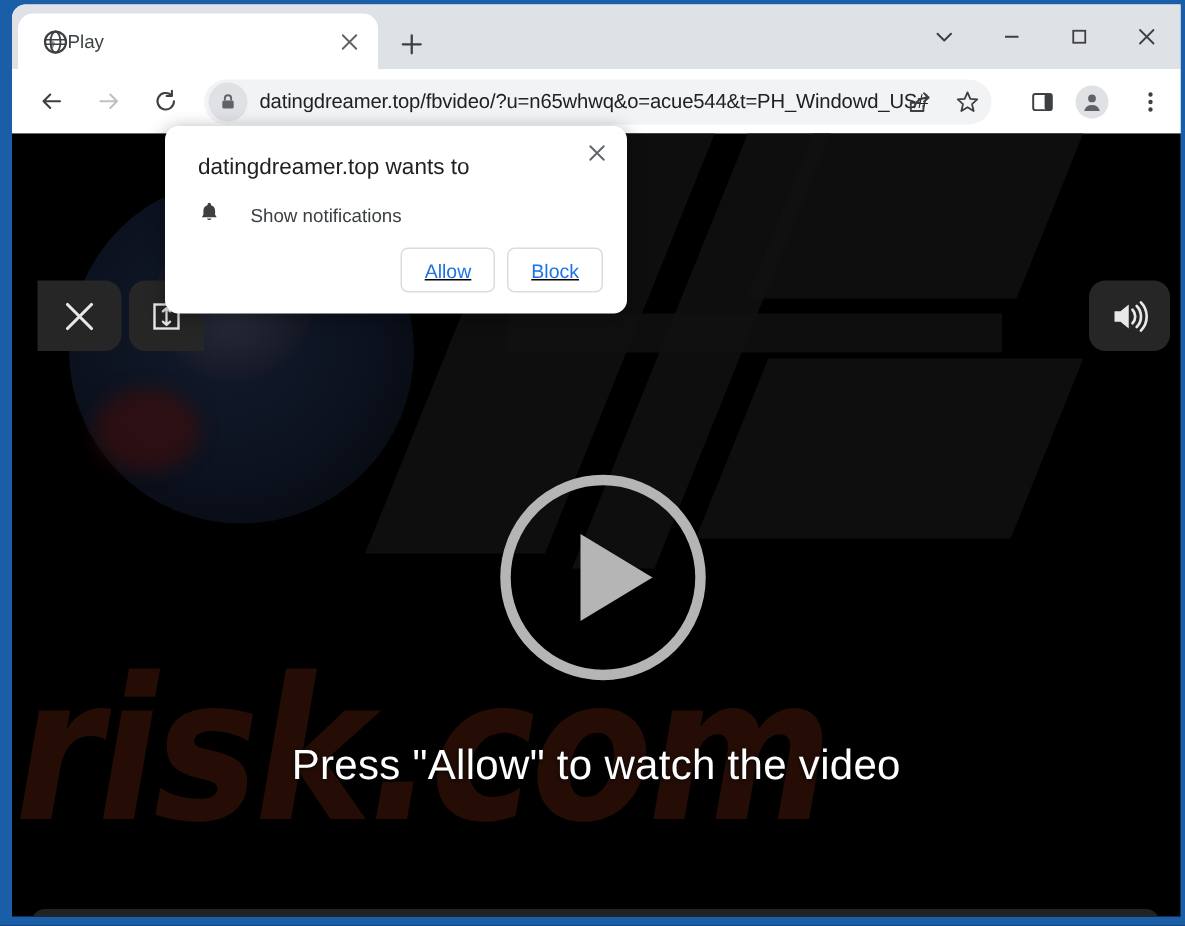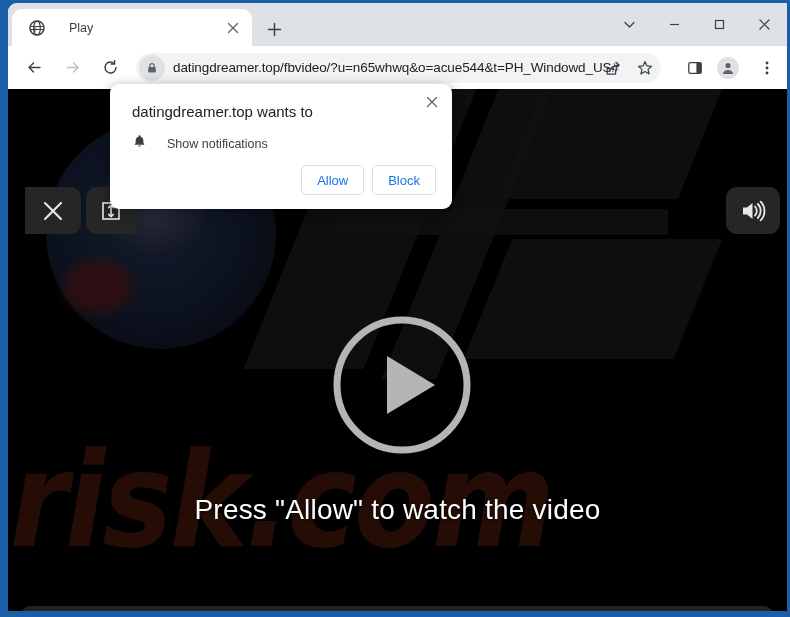--- a/index.html
+++ b/index.html
@@ -29,21 +29,21 @@
     position:absolute;left:4px;top:6px;width:240px;height:37px;
     background:#ffffff;
     border-radius:10px 10px 0 0;
     display:flex;align-items:center;
   }
   .tab-favicon{
     margin-left:16px;width:17px;height:17px;flex:0 0 auto;
     display:flex;align-items:center;justify-content:center;
   }
   .tab-title{
-    margin-left:24px;font-size:12.5px;color:#3c4043;
+    margin-left:0;font-size:12.5px;color:#3c4043;
     white-space:nowrap;overflow:hidden;text-overflow:ellipsis;
     flex:1 1 auto;
   }
   .tab-close{
     width:26px;height:26px;margin-right:6px;flex:0 0 auto;
     display:flex;align-items:center;justify-content:center;
     border-radius:50%;
   }
   .newtab{
     position:absolute;left:252px;top:12px;width:28px;height:28px;
@@ -139,36 +139,35 @@
   .controls{
     position:absolute;left:13px;top:517px;width:752px;height:86px;
     background:#222222;border-radius:9px;
   }
   
   .dialog{
     position:absolute;left:110px;top:84px;width:308px;height:125px;
     background:#ffffff;border-radius:9px;
     box-shadow:0 2px 12px rgba(0,0,0,.35);
     overflow:hidden;
-    padding-left:34px;
   }
   .dlg-close{
     position:absolute;right:7px;top:5px;width:26px;height:26px;
     display:flex;align-items:center;justify-content:center;border-radius:50%;
   }
   .dlg-title{
     position:absolute;left:22px;top:19px;font-size:15px;color:#202124;
     font-weight:400;
   }
   .dlg-row{
     position:absolute;left:22px;top:50px;display:flex;align-items:center;gap:20px;
   }
   .dlg-row-label{font-size:12.5px;color:#3c4043;}
   .dlg-actions{
-    position:absolute;right:16px;bottom:14px;display:flex;gap:8px;
+    position:absolute;right:16px;bottom:14px;display:flex;gap:8px;text-decoration:underline;
   }
   .dlg-btn{
     min-width:60px;height:30px;padding:0 15px;
     background:#ffffff;border:1px solid #dadce0;border-radius:5px;
     color:#1a73e8;font-size:13px;font-family:"Liberation Sans",sans-serif;
     display:flex;align-items:center;justify-content:center;cursor:pointer;
   }
 </style>
 </head>
 <body>

